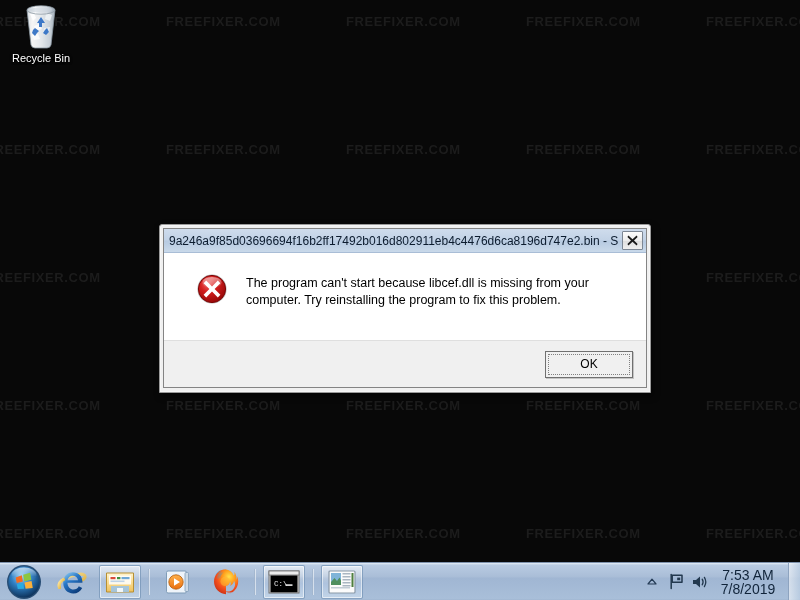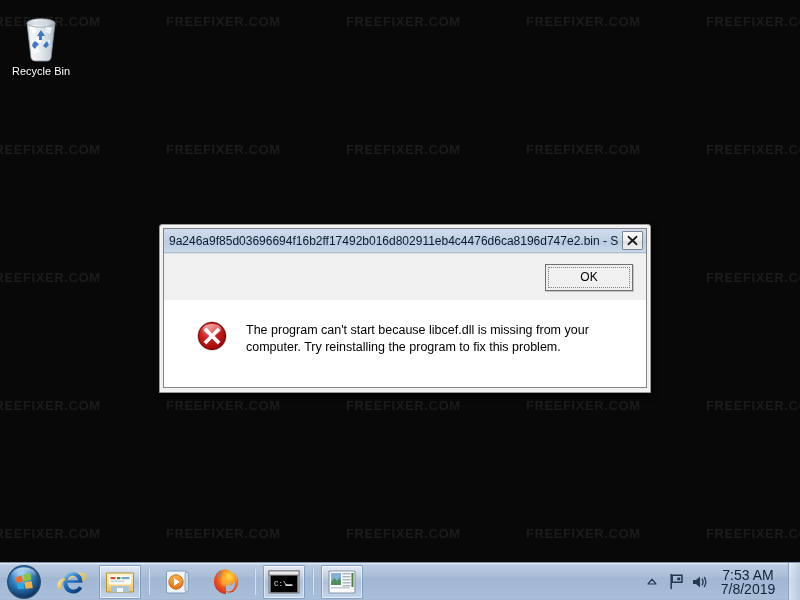--- a/index.html
+++ b/index.html
@@ -47,21 +47,21 @@
     letter-spacing: 0.6px;
     color: #1c1c1c;
     white-space: nowrap;
     user-select: none;
   }
 
   
   #recycle-bin {
     position: absolute;
     left: 8px;
-    top: 13px;
+    top: 0;
     width: 66px;
     text-align: center;
   }
   .rb-icon-wrap {
     width: 66px;
     height: 50px;
     position: relative;
   }
   .rb-label {
     margin-top: 2px;
@@ -378,24 +378,20 @@
 
         <div id="title-bar">
           <div id="title-text">9a246a9f85d03696694f16b2ff17492b016d802911eb4c4476d6ca8196d747e2.bin - Syste...</div>
           <div id="close-button">
             <svg width="11" height="11" viewBox="0 0 11 11">
               <path d="M1.4 0.4 L5.5 4.3 L9.6 0.4 L10.6 2.0 L7.0 5.5 L10.6 9.0 L9.6 10.6 L5.5 6.7 L1.4 10.6 L0.4 9.0 L4.0 5.5 L0.4 2.0 Z" fill="#1a1a1a"></path>
             </svg>
           </div>
         </div>
 
-        <div id="button-strip">
-          <div id="ok-button">OK</div>
-        </div>
-
         <div id="message-area">
           <div id="error-icon">
             <svg width="32" height="32" viewBox="0 0 32 32">
               <defs>
                 <radialGradient id="errGrad" cx="38%" cy="30%" r="78%">
                   <stop offset="0%" stop-color="#f06a6a"></stop>
                   <stop offset="40%" stop-color="#d41f1f"></stop>
                   <stop offset="100%" stop-color="#8e0505"></stop>
                 </radialGradient>
                 <linearGradient id="errGloss" x1="0" y1="0" x2="0" y2="1">
@@ -405,20 +401,24 @@
               </defs>
               <circle cx="16" cy="16" r="14.6" fill="#b9b9b9"></circle>
               <circle cx="16" cy="16" r="13.6" fill="url(#errGrad)" stroke="#7e0606" stroke-width="1"></circle>
               <ellipse cx="16" cy="9.5" rx="9.6" ry="5.6" fill="url(#errGloss)"></ellipse>
               <path d="M10.2 7.6 L16 13.4 L21.8 7.6 L24.4 10.2 L18.6 16 L24.4 21.8 L21.8 24.4 L16 18.6 L10.2 24.4 L7.6 21.8 L13.4 16 L7.6 10.2 Z" fill="#ffffff"></path>
             </svg>
           </div>
           <div id="message-text">The program can't start because libcef.dll is missing from your computer. Try reinstalling the program to fix this problem.</div>
         </div>
 
+        <div id="button-strip">
+          <div id="ok-button">OK</div>
+        </div>
+
       </div>
     </div>
 
   </div>
 
   <div id="taskbar">
 
     <div id="start-button">
       <svg width="36" height="36" viewBox="0 0 36 36">
         <defs>

